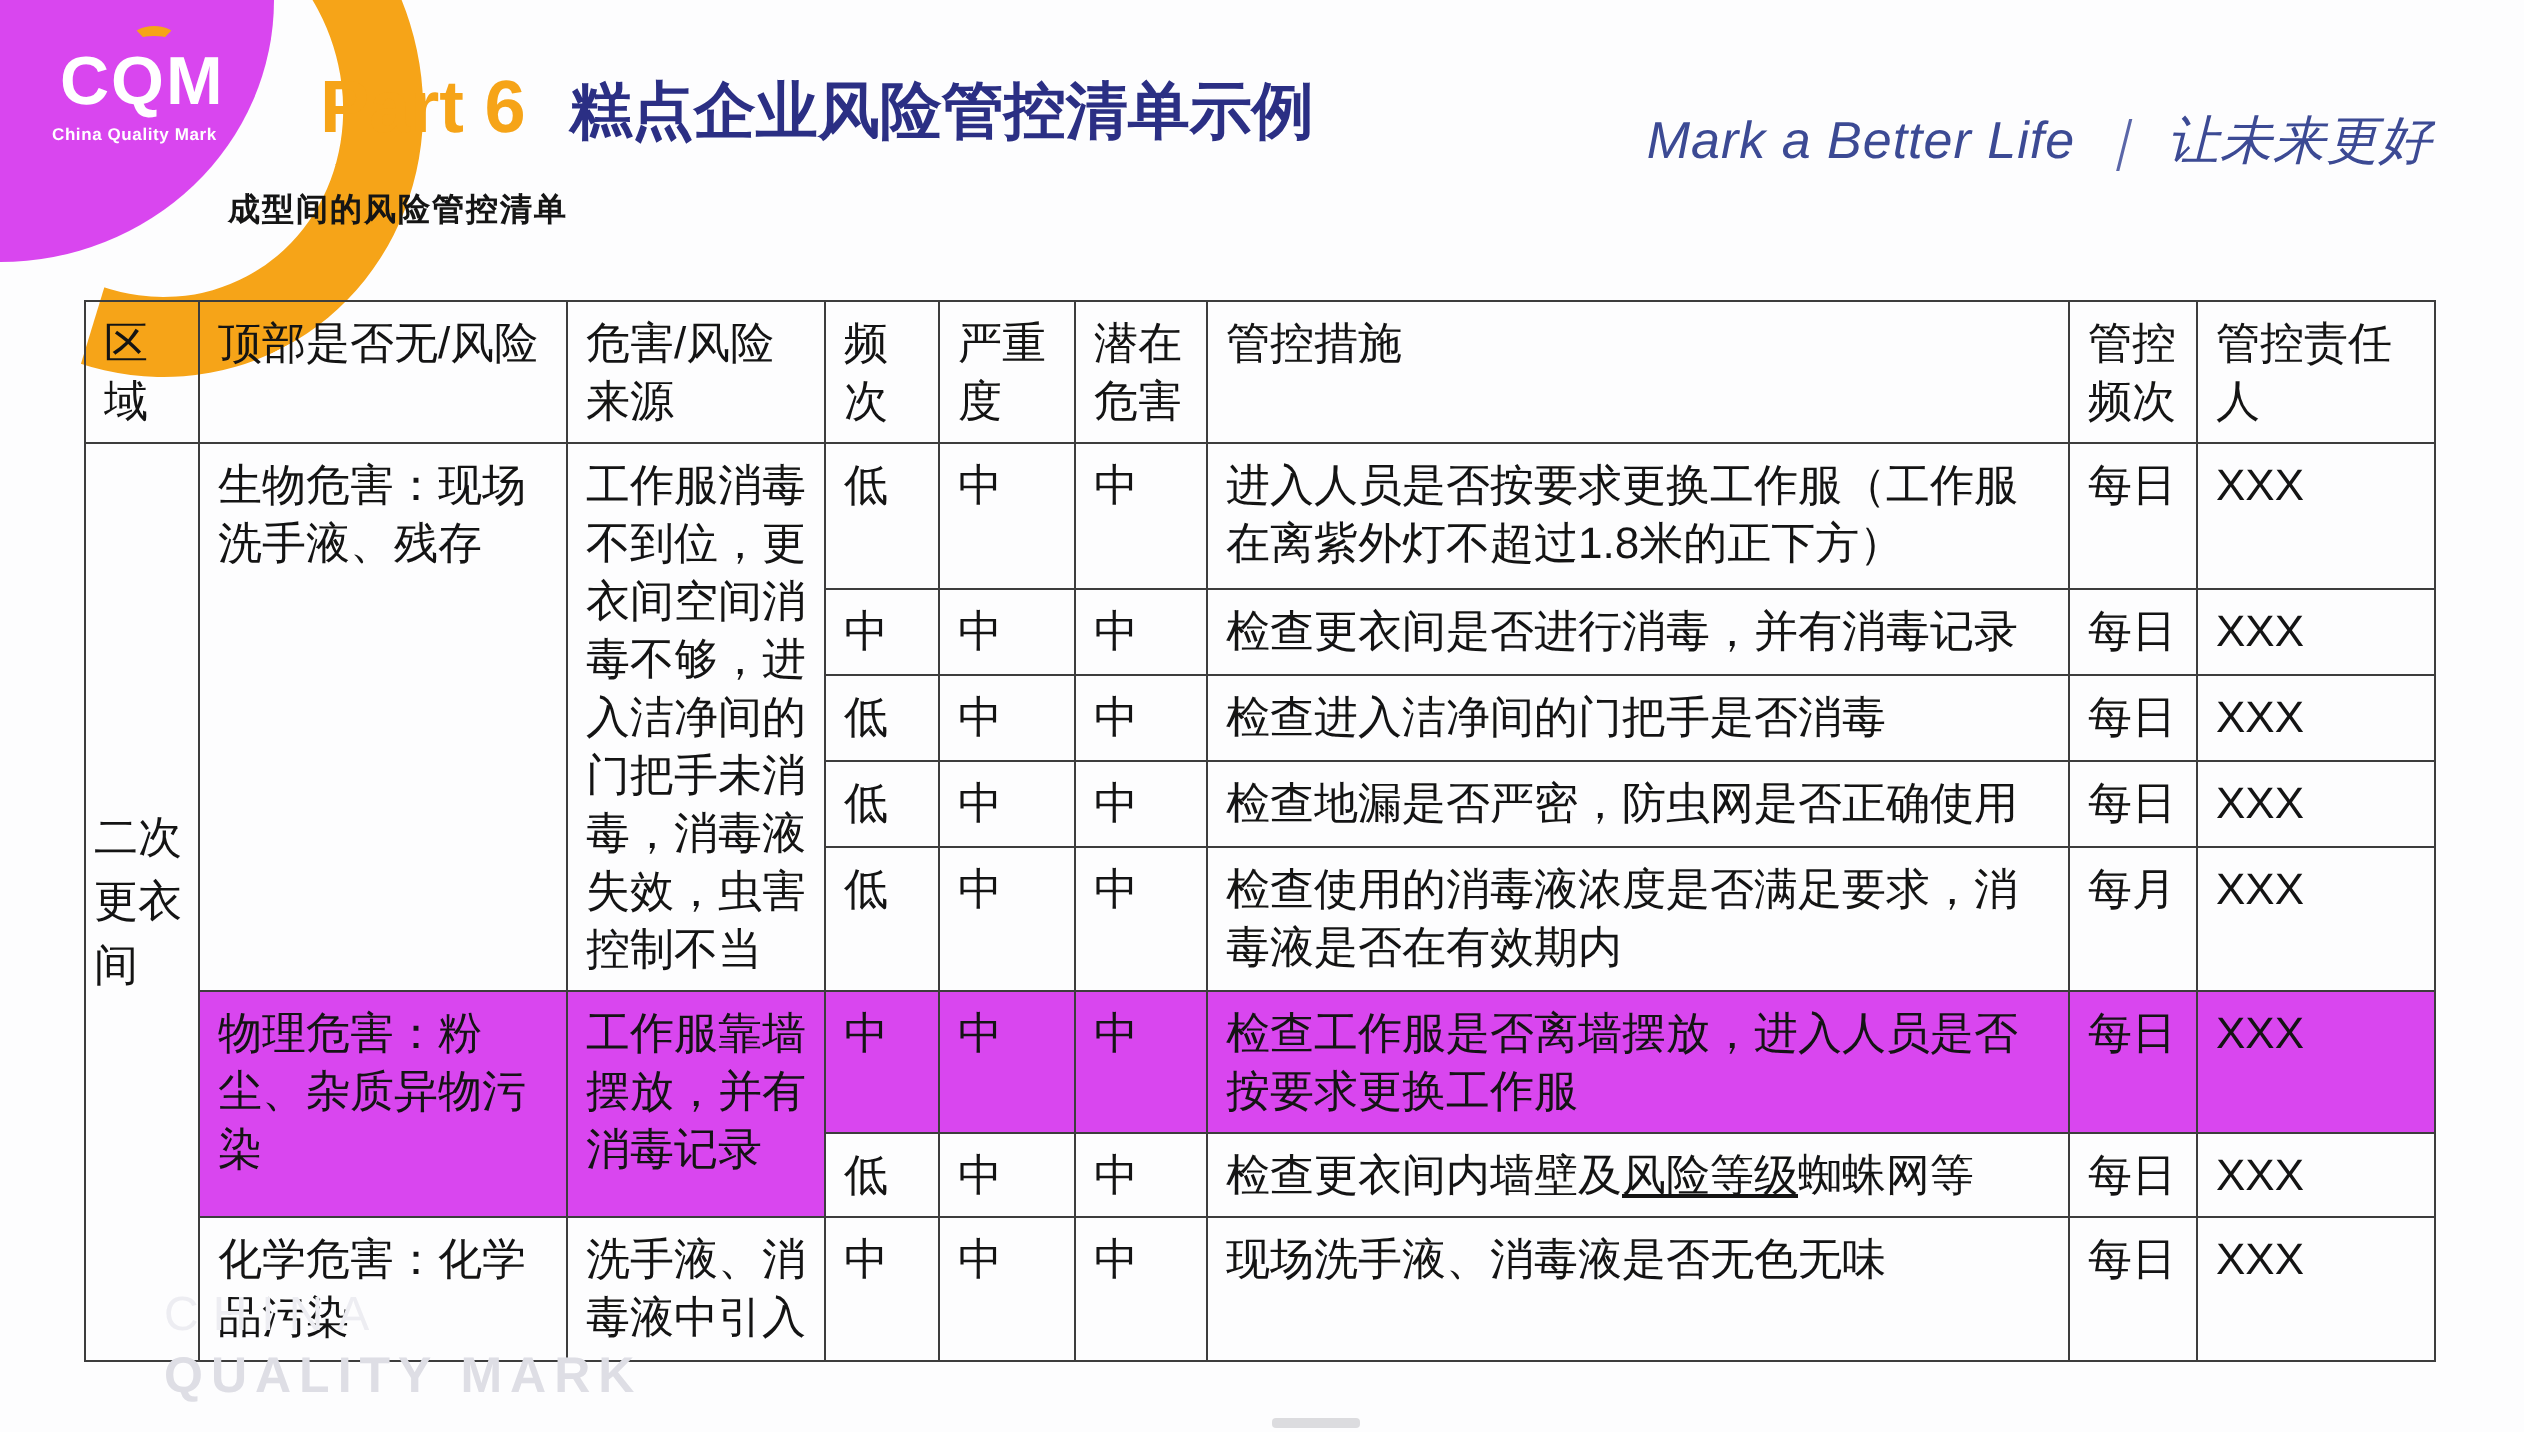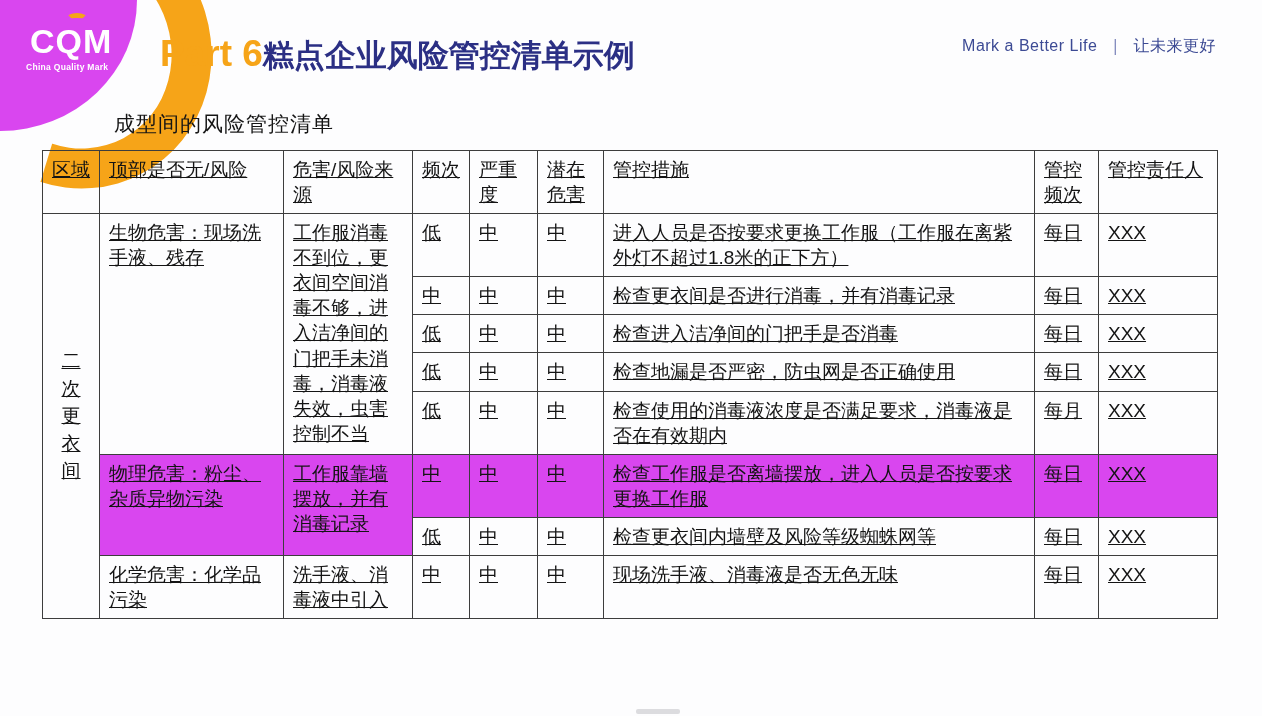--- a/index.html
+++ b/index.html
@@ -33,46 +33,46 @@
   .logo-caret {
     position:absolute; left:66px; top:13px; width:22px; height:12px;
     border:5px solid transparent; border-top-color:#F6A418; border-radius:50%;
   }
   .logo-sub {
     position:absolute; left:26px; top:62px;
     color:#fff; font-size:8.5px; font-weight:700; letter-spacing:.3px;
   }
   .part-line { position:absolute; left:160px; top:33px; white-space:nowrap; }
   .part-label { color:#F6A418; font-size:37px; font-weight:700; vertical-align:baseline; }
-  .main-title { color:#2B2F84; font-size:31px; font-weight:700; vertical-align:baseline; }
+  .main-title { color:#2B2F84; font-size:31px; font-weight:700; margin-left:22px; vertical-align:baseline; }
   .tagline {
-    position:absolute; right:46px; top:36px; white-space:nowrap;
-    color:#3C4A94; font-size:16px; font-weight:500; letter-spacing:.5px;
+    position:absolute; right:46px; top:53px; white-space:nowrap;
+    color:#3C4A94; font-size:26px; font-weight:500; letter-spacing:.5px;font-style:italic;
   }
   .tagline .div { margin:0 10px; color:#5A66A8; }
   .subtitle {
-    position:absolute; left:114px; top:110px;
-    color:#151515; font-size:21px; font-weight:400; letter-spacing:1px;
+    position:absolute; left:114px; top:95px;
+    color:#151515; font-size:16px; font-weight:700; letter-spacing:1px;
   }
 
   
   .risk-table {
     position:absolute; left:42px; top:150px;
     border-collapse:collapse; table-layout:fixed; width:1175px;
-    font-size:19px; line-height:1.32; color:#141414;text-decoration:underline;
+    font-size:22px; line-height:1.32; color:#141414;
   }
   .risk-table th, .risk-table td {
     border:1.6px solid #3d3d3d;
     padding:6px 9px;
     vertical-align:top; text-align:left;
     font-weight:400;
     word-break:break-all;
   }
   .risk-table th { font-weight:400; height:61px; }
-  td.area-cell { vertical-align:middle; text-align:center; padding:4px 14px; line-height:1.45; }
+  td.area-cell { vertical-align:middle; text-align:left; padding:4px 4px; line-height:1.45; }
   tr.r1 td { height:62px; } tr.r2 td { height:33px; } tr.r3 td { height:32px; }
   tr.r4 td { height:32px; } tr.r5 td { height:48px; } tr.r6 td { height:58px; }
   tr.r7 td { height:35px; } tr.r8 td { height:62px; }
   tr.r6 td { background:#d946ef; }
   .u { text-decoration:underline; }
 
   
   .watermark { position:absolute; left:82px; top:644px; user-select:none; }
   .wm1 { font-size:24px; letter-spacing:7px; color:#EDEDF2; font-weight:500; }
   .wm2 { font-size:25px; letter-spacing:4px; color:#DEDEE5; font-weight:700; margin-top:2px; }
@@ -196,15 +196,19 @@
         <td>中</td>
         <td>中</td>
         <td>中</td>
         <td>现场洗手液、消毒液是否无色无味</td>
         <td>每日</td>
         <td>XXX</td>
       </tr>
     </tbody>
   </table>
 
+  <div class="watermark">
+    <div class="wm1">CHINA</div>
+    <div class="wm2">QUALITY MARK</div>
+  </div>
 
   <div class="bottom-dash"></div>
 </div>
 
 </body></html>

